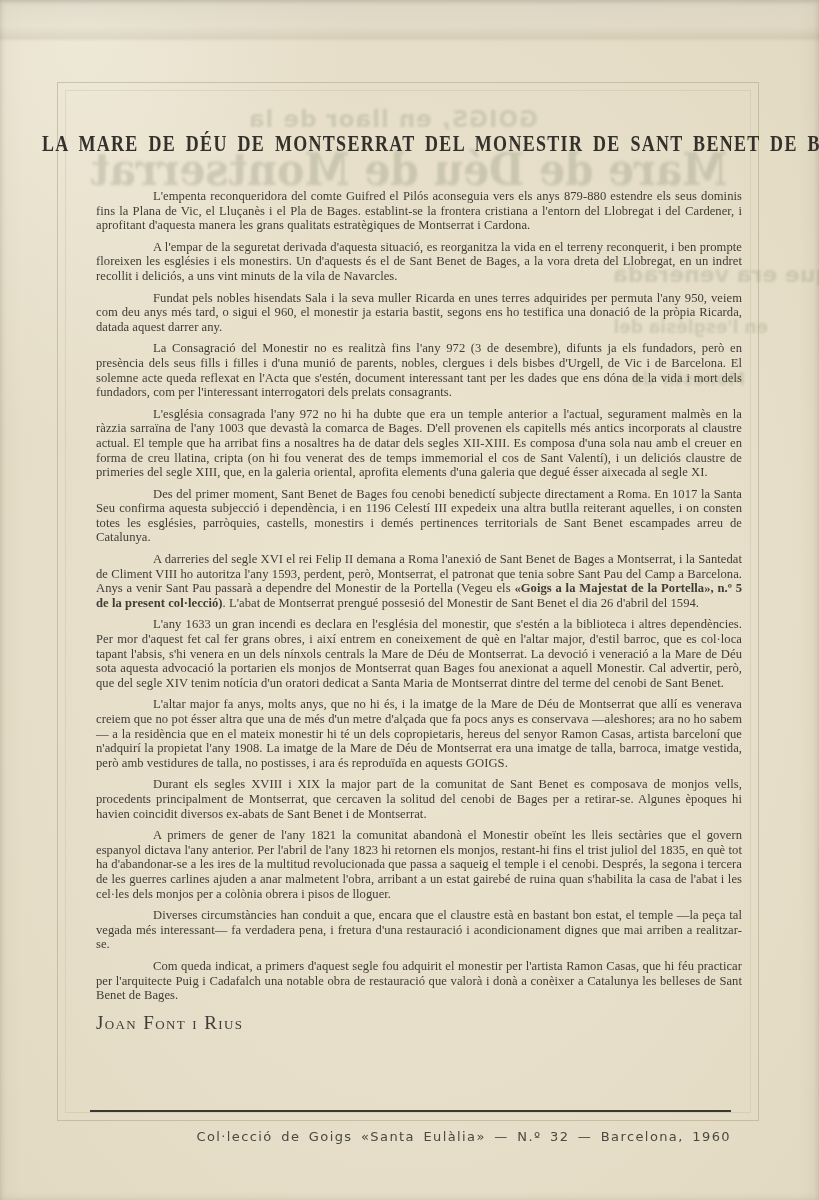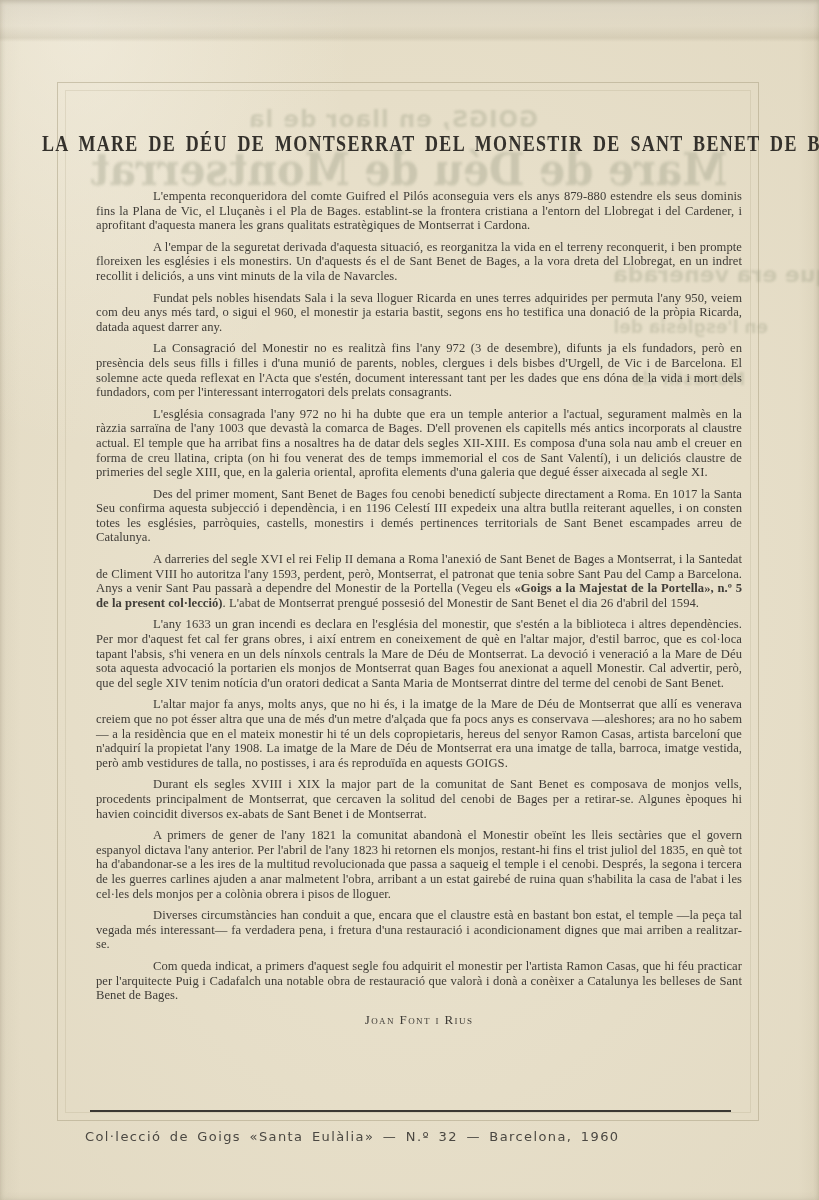--- a/index.html
+++ b/index.html
@@ -46,26 +46,26 @@
     letter-spacing:1.3px;word-spacing:4px;color:var(--title-ink,#34312c);
     transform:scaleY(1.25);transform-origin:center top;
   }
   .body{position:absolute;left:96px;top:189px;width:646px;color:var(--ink,#3f3c37);}
   .para{
     margin:0 0 7px;font-size:12.6px;line-height:14.6px;
     text-align:justify;text-indent:57px;letter-spacing:0.05px;
   }
   .para .bold{font-weight:bold;}
   .signature{
-    margin-top:9px;text-align:center;font-size:13px;
+    margin-top:9px;text-align:left;font-size:19px;
     font-variant:small-caps;letter-spacing:1.4px;color:var(--ink,#3f3c37);
   }
   .rule{position:absolute;left:90px;top:1110px;width:641px;height:2px;background:var(--rule,#3b3833);}
   .footer{
-    position:absolute;left:85px;top:1129px;width:646px;text-align:left;
+    position:absolute;left:85px;top:1129px;width:646px;text-align:right;
     font-family:"DejaVu Sans", sans-serif;font-size:13px;
     letter-spacing:1.4px;word-spacing:3px;color:#4b4842;
   }
   .watermark{
     position:absolute;right:16px;top:1153px;
     font-family:"DejaVu Sans", sans-serif;font-weight:bold;font-size:22px;
     color:rgba(255,255,255,0.85);
     text-shadow:0 1px 2px rgba(105,95,72,0.4), 0 0 1px rgba(95,85,62,0.3);
   }
 </style>
@@ -82,21 +82,21 @@
   <div class="ghost ghost-que-era">que era venerada</div>
   <div class="ghost ghost-esglesia">en l'església del</div>
   <div class="ghost ghost-monestir">Monestir de</div>
 
   <h1 class="title">LA MARE DE DÉU DE MONTSERRAT DEL MONESTIR DE SANT BENET DE BAGES</h1>
 
   <div class="body">
     <div>
         <p class="para"><span>L'empenta reconqueridora del comte Guifred el Pilós aconseguia vers els anys 879-880 estendre els seus dominis fins la Plana de Vic, el Lluçanès i el Pla de Bages. establint-se la frontera cristiana a l'entorn del Llobregat i del Cardener, i aprofitant d'aquesta manera les grans qualitats estratègiques de Montserrat i Cardona.</span></p>
         <p class="para"><span>A l'empar de la seguretat derivada d'aquesta situació, es reorganitza la vida en el terreny reconquerit, i ben prompte floreixen les esglésies i els monestirs. Un d'aquests és el de Sant Benet de Bages, a la vora dreta del Llobregat, en un indret recollit i deliciós, a uns vint minuts de la vila de Navarcles.</span></p>
-        <p class="para"><span>Fundat pels nobles hisendats Sala i la seva lloguer Ricarda en unes terres adquirides per permuta l'any 950, veiem com deu anys més tard, o sigui el 960, el monestir ja estaria bastit, segons ens ho testifica una donació de la pròpia Ricarda, datada aquest darrer any.</span></p>
+        <p class="para"><span>Fundat pels nobles hisendats Sala i la seva muller Ricarda en unes terres adquirides per permuta l'any 950, veiem com deu anys més tard, o sigui el 960, el monestir ja estaria bastit, segons ens ho testifica una donació de la pròpia Ricarda, datada aquest darrer any.</span></p>
         <p class="para"><span>La Consagració del Monestir no es realitzà fins l'any 972 (3 de desembre), difunts ja els fundadors, però en presència dels seus fills i filles i d'una munió de parents, nobles, clergues i dels bisbes d'Urgell, de Vic i de Barcelona. El solemne acte queda reflexat en l'Acta que s'estén, document interessant tant per les dades que ens dóna de la vida i mort dels fundadors, com per l'interessant interrogatori dels prelats consagrants.</span></p>
         <p class="para"><span>L'església consagrada l'any 972 no hi ha dubte que era un temple anterior a l'actual, segurament malmès en la ràzzia sarraïna de l'any 1003 que devastà la comarca de Bages. D'ell provenen els capitells més antics incorporats al claustre actual. El temple que ha arribat fins a nosaltres ha de datar dels segles XII-XIII. Es composa d'una sola nau amb el creuer en forma de creu llatina, cripta (on hi fou venerat des de temps immemorial el cos de Sant Valentí), i un deliciós claustre de primeries del segle XIII, que, en la galeria oriental, aprofita elements d'una galeria que degué ésser aixecada al segle XI.</span></p>
         <p class="para"><span>Des del primer moment, Sant Benet de Bages fou cenobi benedictí subjecte directament a Roma. En 1017 la Santa Seu confirma aquesta subjecció i dependència, i en 1196 Celestí III expedeix una altra butlla reiterant aquelles, i on consten totes les esglésies, parròquies, castells, monestirs i demés pertinences territorials de Sant Benet escampades arreu de Catalunya.</span></p>
         <p class="para"><span>A darreries del segle XVI el rei Felip II demana a Roma l'anexió de Sant Benet de Bages a Montserrat, i la Santedat de Climent VIII ho autoritza l'any 1593, perdent, però, Montserrat, el patronat que tenia sobre Sant Pau del Camp a Barcelona. Anys a venir Sant Pau passarà a dependre del Monestir de la Portella (Vegeu els </span><span class="bold">«Goigs a la Majestat de la Portella», n.º 5 de la present col·lecció)</span><span>. L'abat de Montserrat prengué possesió del Monestir de Sant Benet el dia 26 d'abril del 1594.</span></p>
         <p class="para"><span>L'any 1633 un gran incendi es declara en l'església del monestir, que s'estén a la biblioteca i altres dependències. Per mor d'aquest fet cal fer grans obres, i així entrem en coneixement de què en l'altar major, d'estil barroc, que es col·loca tapant l'absis, s'hi venera en un dels nínxols centrals la Mare de Déu de Montserrat. La devoció i veneració a la Mare de Déu sota aquesta advocació la portarien els monjos de Montserrat quan Bages fou anexionat a aquell Monestir. Cal advertir, però, que del segle XIV tenim notícia d'un oratori dedicat a Santa Maria de Montserrat dintre del terme del cenobi de Sant Benet.</span></p>
         <p class="para"><span>L'altar major fa anys, molts anys, que no hi és, i la imatge de la Mare de Déu de Montserrat que allí es venerava creiem que no pot ésser altra que una de més d'un metre d'alçada que fa pocs anys es conservava —aleshores; ara no ho sabem— a la residència que en el mateix monestir hi té un dels copropietaris, hereus del senyor Ramon Casas, artista barceloní que n'adquirí la propietat l'any 1908. La imatge de la Mare de Déu de Montserrat era una imatge de talla, barroca, imatge vestida, però amb vestidures de talla, no postisses, i ara és reproduïda en aquests GOIGS.</span></p>
         <p class="para"><span>Durant els segles XVIII i XIX la major part de la comunitat de Sant Benet es composava de monjos vells, procedents principalment de Montserrat, que cercaven la solitud del cenobi de Bages per a retirar-se. Algunes èpoques hi havien coincidit diversos ex-abats de Sant Benet i de Montserrat.</span></p>
         <p class="para"><span>A primers de gener de l'any 1821 la comunitat abandonà el Monestir obeïnt les lleis sectàries que el govern espanyol dictava l'any anterior. Per l'abril de l'any 1823 hi retornen els monjos, restant-hi fins el trist juliol del 1835, en què tot ha d'abandonar-se a les ires de la multitud revolucionada que passa a saqueig el temple i el cenobi. Després, la segona i tercera de les guerres carlines ajuden a anar malmetent l'obra, arribant a un estat gairebé de ruina quan s'habilita la casa de l'abat i les cel·les dels monjos per a colònia obrera i pisos de lloguer.</span></p>
         <p class="para"><span>Diverses circumstàncies han conduit a que, encara que el claustre està en bastant bon estat, el temple —la peça tal vegada més interessant— fa verdadera pena, i fretura d'una restauració i acondicionament dignes que mai arriben a realitzar-se.</span></p>
         <p class="para"><span>Com queda indicat, a primers d'aquest segle fou adquirit el monestir per l'artista Ramon Casas, que hi féu practicar per l'arquitecte Puig i Cadafalch una notable obra de restauració que valorà i donà a conèixer a Catalunya les belleses de Sant Benet de Bages.</span></p>

